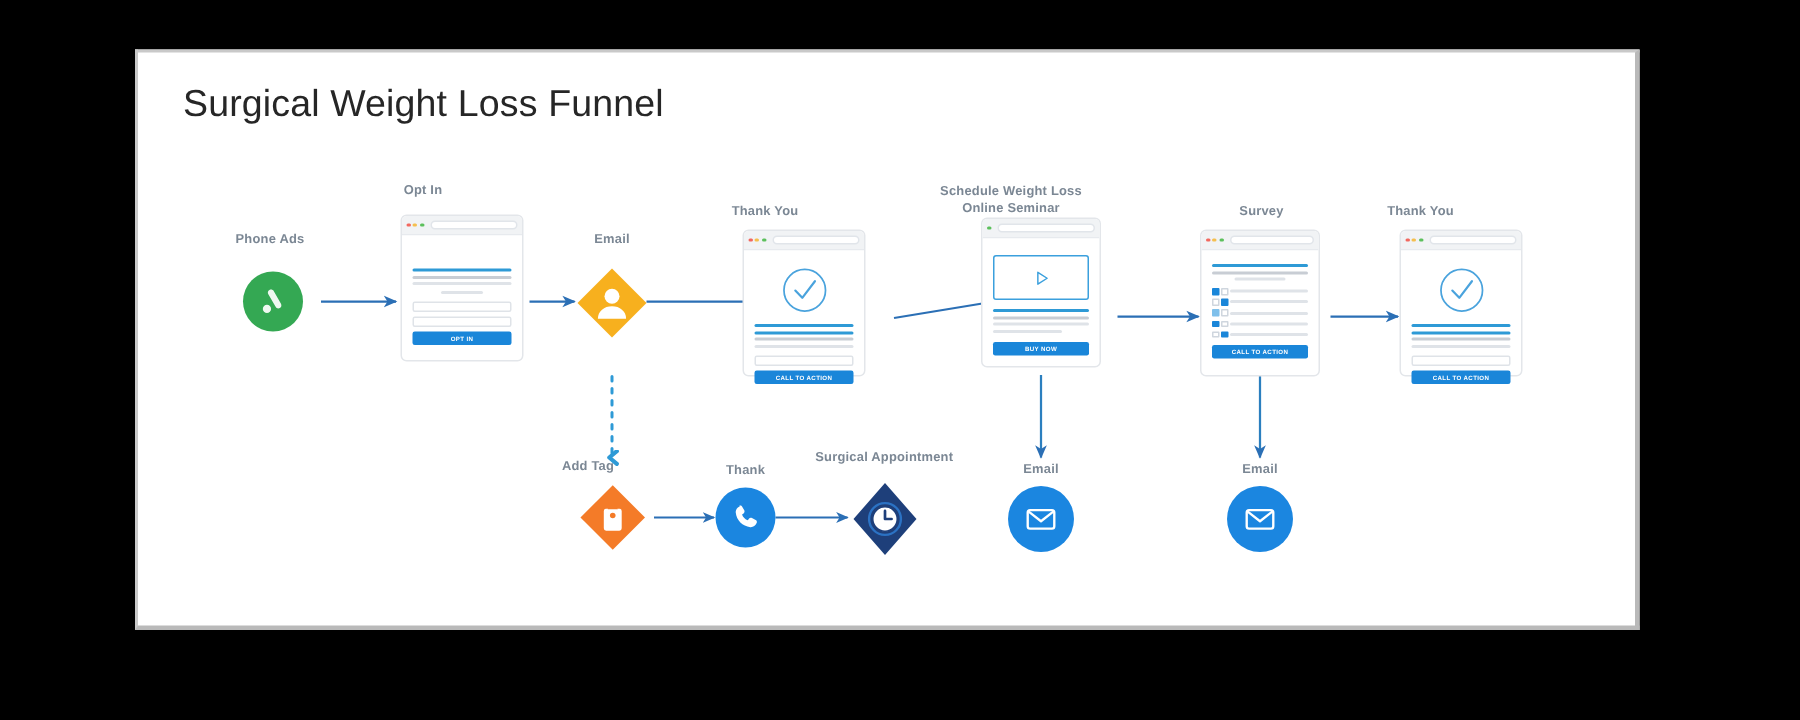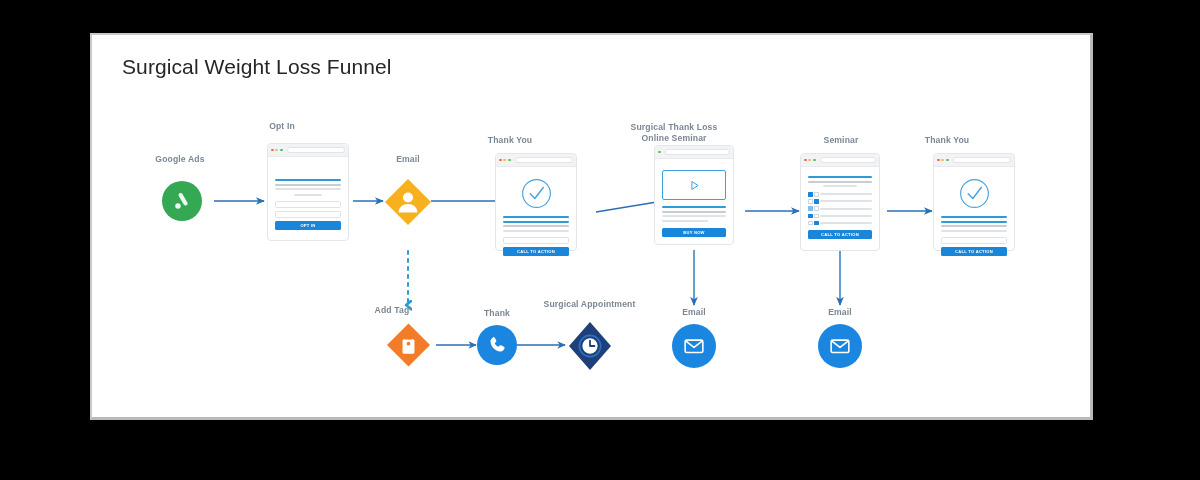--- a/index.html
+++ b/index.html
@@ -19,21 +19,21 @@
     border-left: 2px solid #c9c9c9;
     border-top: 2px solid #c9c9c9;
     border-right: 3px solid #b9b9b9;
     border-bottom: 3px solid #b9b9b9;
     overflow: hidden;
   }
 
   #title {
     position: absolute;
     left: 30px; top: 20px;
-    font-size: 21px;
+    font-size: 25px;
     color: #262626;
     letter-spacing: .1px;
     white-space: nowrap;
   }
 
   
   .lbl {
     position: absolute;
     font-size: 8.6px;
     font-weight: bold;
@@ -162,21 +162,21 @@
 
     <line x1="344" y1="310" x2="384" y2="310" stroke="#2b6fb5" stroke-width="1.4" marker-end="url(#ah)"></line>
 
     <line x1="425" y1="310" x2="473" y2="310" stroke="#2b6fb5" stroke-width="1.4" marker-end="url(#ah)"></line>
 
     <line x1="602" y1="215" x2="602" y2="270" stroke="#2b7fbf" stroke-width="1.5" marker-end="url(#ah)"></line>
 
     <line x1="748" y1="215" x2="748" y2="270" stroke="#2b7fbf" stroke-width="1.5" marker-end="url(#ah)"></line>
   </svg>
 
-  <div class="lbl" style="left:48px; top:119px; width:80px;">Google Ads</div>
+  <div class="lbl" style="left:48px; top:119px; width:80px;">Phone Ads</div>
   <div class="node circle" style="left:70px; top:146px; width:40px; height:40px; background:#34a853;">
     <svg width="22" height="22" viewBox="0 0 24 24">
       <path d="M9.4 3.6c1.1-.6 2.5-.3 3.1.8l5.3 9.2c.6 1.1.3 2.5-.8 3.1-1.1.6-2.5.3-3.1-.8L8.6 6.7c-.7-1.1-.3-2.5.8-3.1z" fill="#ffffff" opacity=".92"></path>
       <circle cx="7.6" cy="17.4" r="3" fill="#ffffff" opacity=".92"></circle>
     </svg>
   </div>
 
   <div class="lbl" style="left:145px; top:86px; width:90px;">Opt In</div>
   <div class="browser" style="left:175px; top:108px; width:82px; height:98px;">
     <div class="bbar">
@@ -222,42 +222,42 @@
       </div>
       <div class="ln ln-blue" style="width:100%;"></div>
       <div class="ln ln-blue" style="width:100%;"></div>
       <div class="ln ln-gray" style="width:100%;"></div>
       <div class="ln ln-lgray" style="width:100%; margin-bottom:5px;"></div>
       <div class="field"></div>
       <div class="cta">CALL TO ACTION</div>
     </div>
   </div>
 
-  <div class="lbl" style="left:522px; top:87px; width:120px;">Surgical Thank Loss
+  <div class="lbl" style="left:522px; top:87px; width:120px;">Schedule Weight Loss
 Online Seminar</div>
   <div class="browser" style="left:562px; top:110px; width:80px; height:100px;">
     <div class="bbar">
       <span class="dot d-g"></span>
       <span class="urlbar"></span>
     </div>
     <div class="bbody" style="padding-top:11px;">
       <div class="video">
         <svg width="13" height="13" viewBox="0 0 16 16">
           <path d="M4.8 3.1 L12.4 8 L4.8 12.9 Z" fill="none" stroke="#3ba0dd" stroke-width="1.2" stroke-linejoin="round"></path>
         </svg>
       </div>
       <div class="ln ln-blue" style="width:100%;"></div>
       <div class="ln ln-gray" style="width:100%;"></div>
       <div class="ln ln-lgray" style="width:100%;"></div>
       <div class="ln ln-lgray" style="width:72%; margin-bottom:6px;"></div>
       <div class="cta">BUY NOW</div>
     </div>
   </div>
 
-  <div class="lbl" style="left:704px; top:100px; width:90px;">Seminar</div>
+  <div class="lbl" style="left:704px; top:100px; width:90px;">Survey</div>
   <div class="browser" style="left:709px; top:118px; width:80px; height:98px; left:708px;">
     <div class="bbar">
       <span class="dot d-r"></span>
       <span class="dot d-y"></span>
       <span class="dot d-g"></span>
       <span class="urlbar"></span>
     </div>
     <div class="bbody" style="padding-top:9px;">
       <div class="ln ln-blue" style="width:100%;"></div>
       <div class="ln ln-gray" style="width:100%;"></div>

